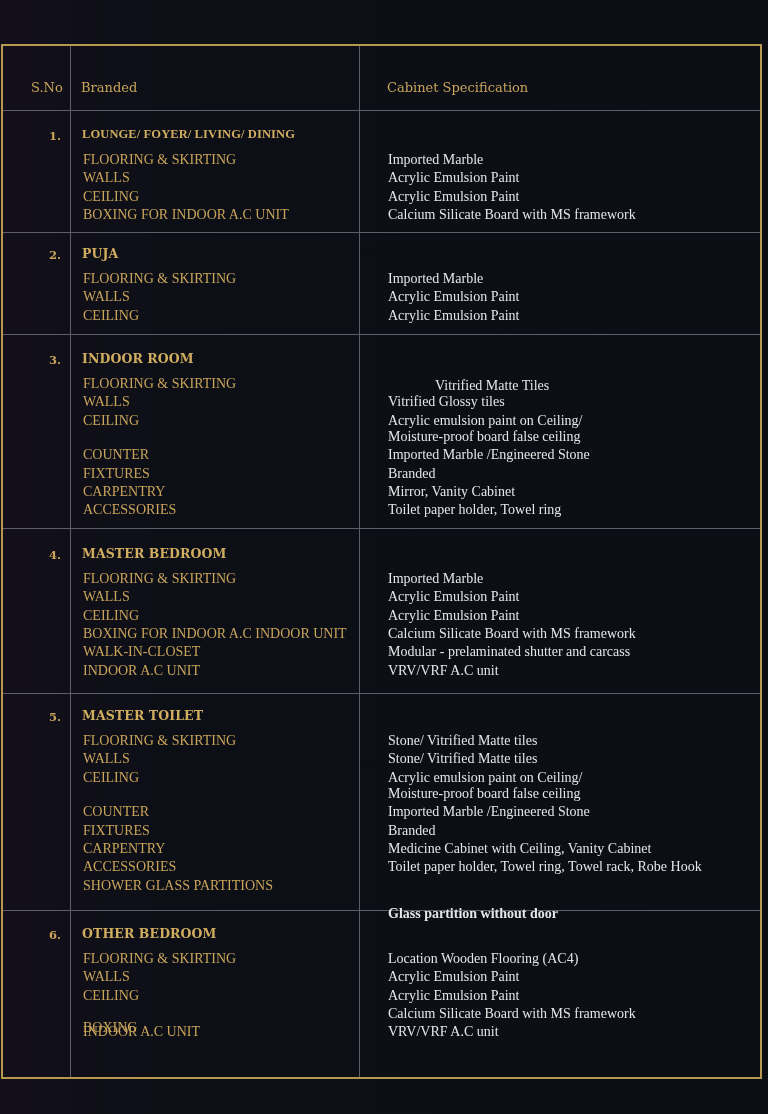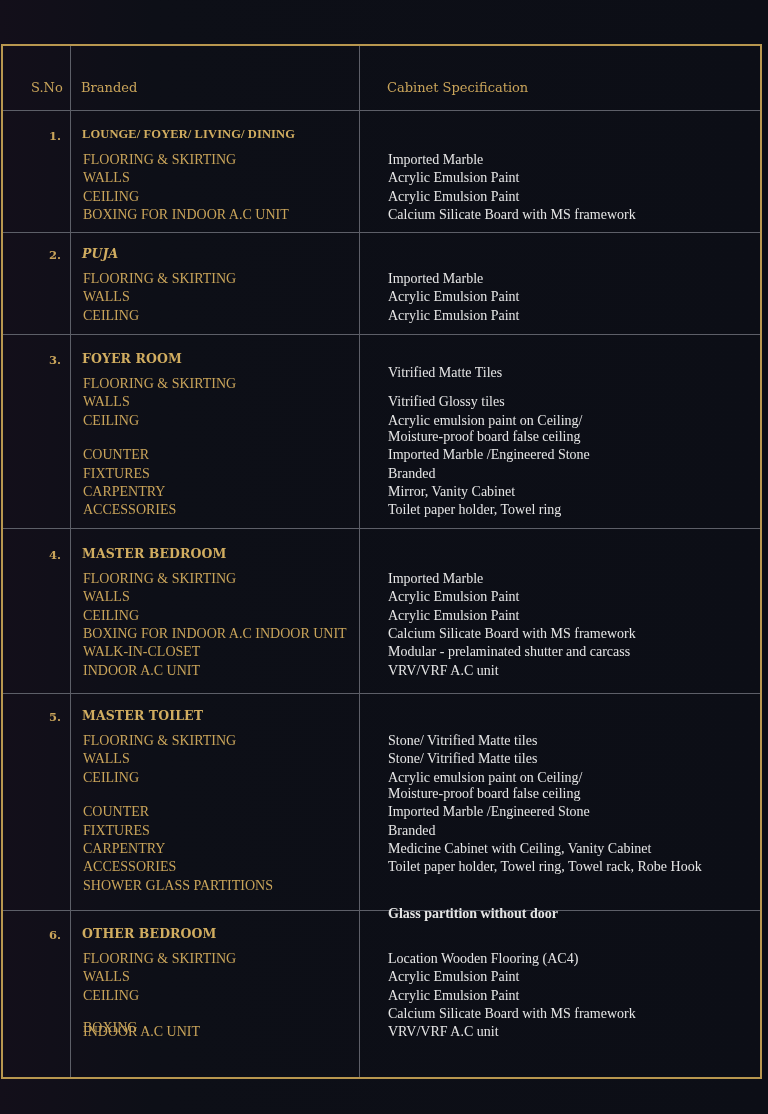--- a/index.html
+++ b/index.html
@@ -44,31 +44,31 @@
       <div class="title" style="top: 81px; font-family: Liberation Serif, serif;">LOUNGE/ FOYER/ LIVING/ DINING</div>
       <div class="loc" style="top: 105px;">FLOORING &amp; SKIRTING</div>
       <div class="spec" style="top: 105px;">Imported Marble</div>
       <div class="loc" style="top: 123.3px;">WALLS</div>
       <div class="spec" style="top: 123.3px;">Acrylic Emulsion Paint</div>
       <div class="loc" style="top: 141.6px;">CEILING</div>
       <div class="spec" style="top: 141.6px;">Acrylic Emulsion Paint</div>
       <div class="loc" style="top: 159.9px;">BOXING FOR INDOOR A.C UNIT</div>
       <div class="spec" style="top: 159.9px;">Calcium Silicate Board with MS framework</div>
       <div class="sno" style="top: 202px;">2.</div>
-      <div class="title" style="top: 200px; font-style: italic;">PUJA</div>
+      <div class="title" style="top: 200px;">PUJA</div>
       <div class="loc" style="top: 224px;">FLOORING &amp; SKIRTING</div>
       <div class="spec" style="top: 224px;">Imported Marble</div>
       <div class="loc" style="top: 242.3px;">WALLS</div>
       <div class="spec" style="top: 242.3px;">Acrylic Emulsion Paint</div>
       <div class="loc" style="top: 260.6px;">CEILING</div>
       <div class="spec" style="top: 260.6px;">Acrylic Emulsion Paint</div>
       <div class="sno" style="top: 307px;">3.</div>
-      <div class="title" style="top: 305px;">FOYER ROOM</div>
+      <div class="title" style="top: 305px;">INDOOR ROOM</div>
       <div class="loc" style="top: 329px;">FLOORING &amp; SKIRTING</div>
-      <div class="spec" style="top: 318px;">Vitrified Matte Tiles</div>
+      <div class="spec" style="top: 331px; margin-left: 47px;">Vitrified Matte Tiles</div>
       <div class="loc" style="top: 347.3px;">WALLS</div>
       <div class="spec" style="top: 347.3px;">Vitrified Glossy tiles</div>
       <div class="loc" style="top: 365.6px;">CEILING</div>
       <div class="spec" style="top: 365.6px;">Acrylic emulsion paint on Ceiling/</div>
       <div class="spec" style="top: 382.1px;">Moisture-proof board false ceiling</div>
       <div class="loc" style="top: 400.4px;">COUNTER</div>
       <div class="spec" style="top: 400.4px;">Imported Marble /Engineered Stone</div>
       <div class="loc" style="top: 418.7px;">FIXTURES</div>
       <div class="spec" style="top: 418.7px;">Branded</div>
       <div class="loc" style="top: 437px;">CARPENTRY</div>

